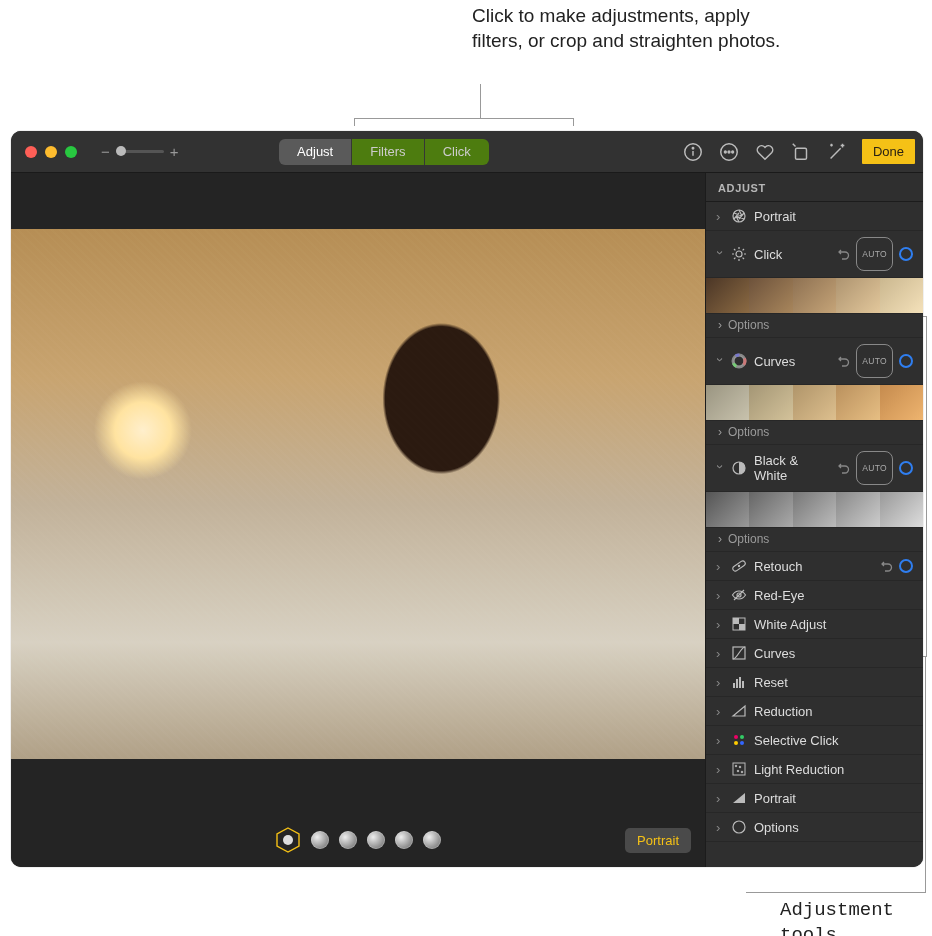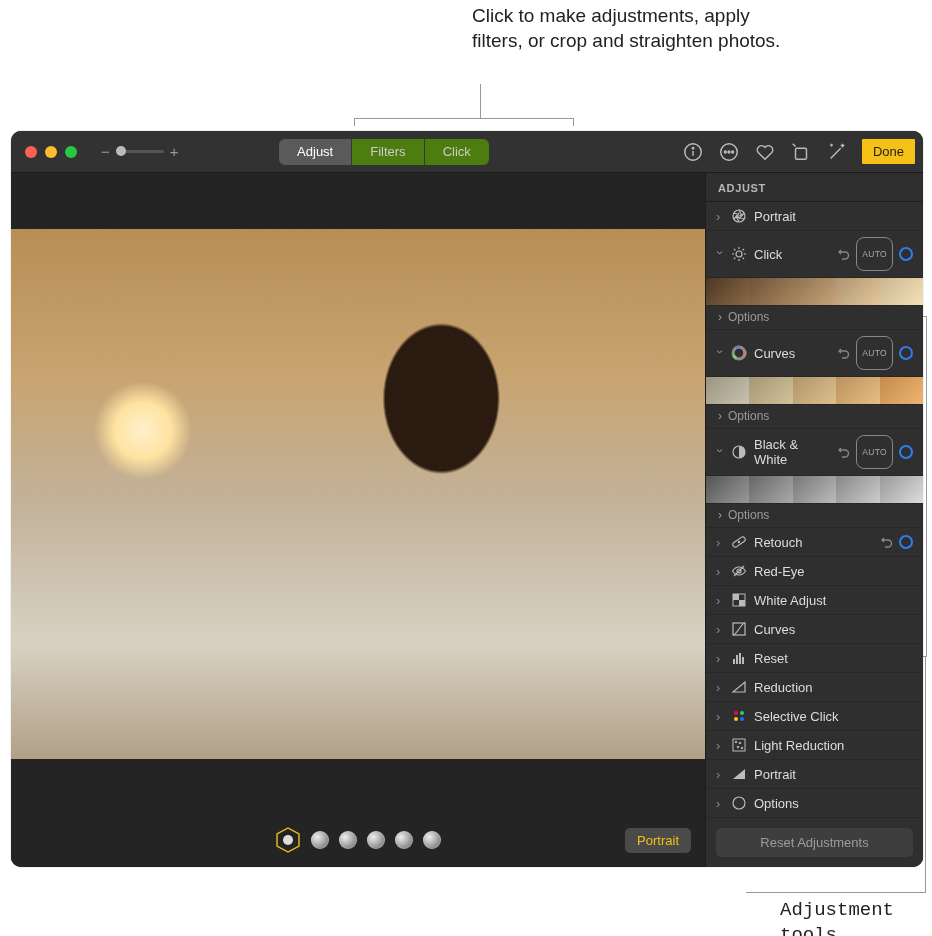--- a/index.html
+++ b/index.html
@@ -606,16 +606,15 @@
       <div class="row">
         <span class="chev">›</span>
         <span class="icon">
           <svg viewBox="0 0 16 16" stroke="#bbb" fill="none" stroke-width="1.2">
               <circle cx="8" cy="8" r="6"></circle>
             </svg>
         </span>
         <span class="label">Options</span>
       </div>
 
-      <div class="reset-btn">Reset Adjustments</div>
     </div>
   </div>
 </div>
 
 </body></html>

